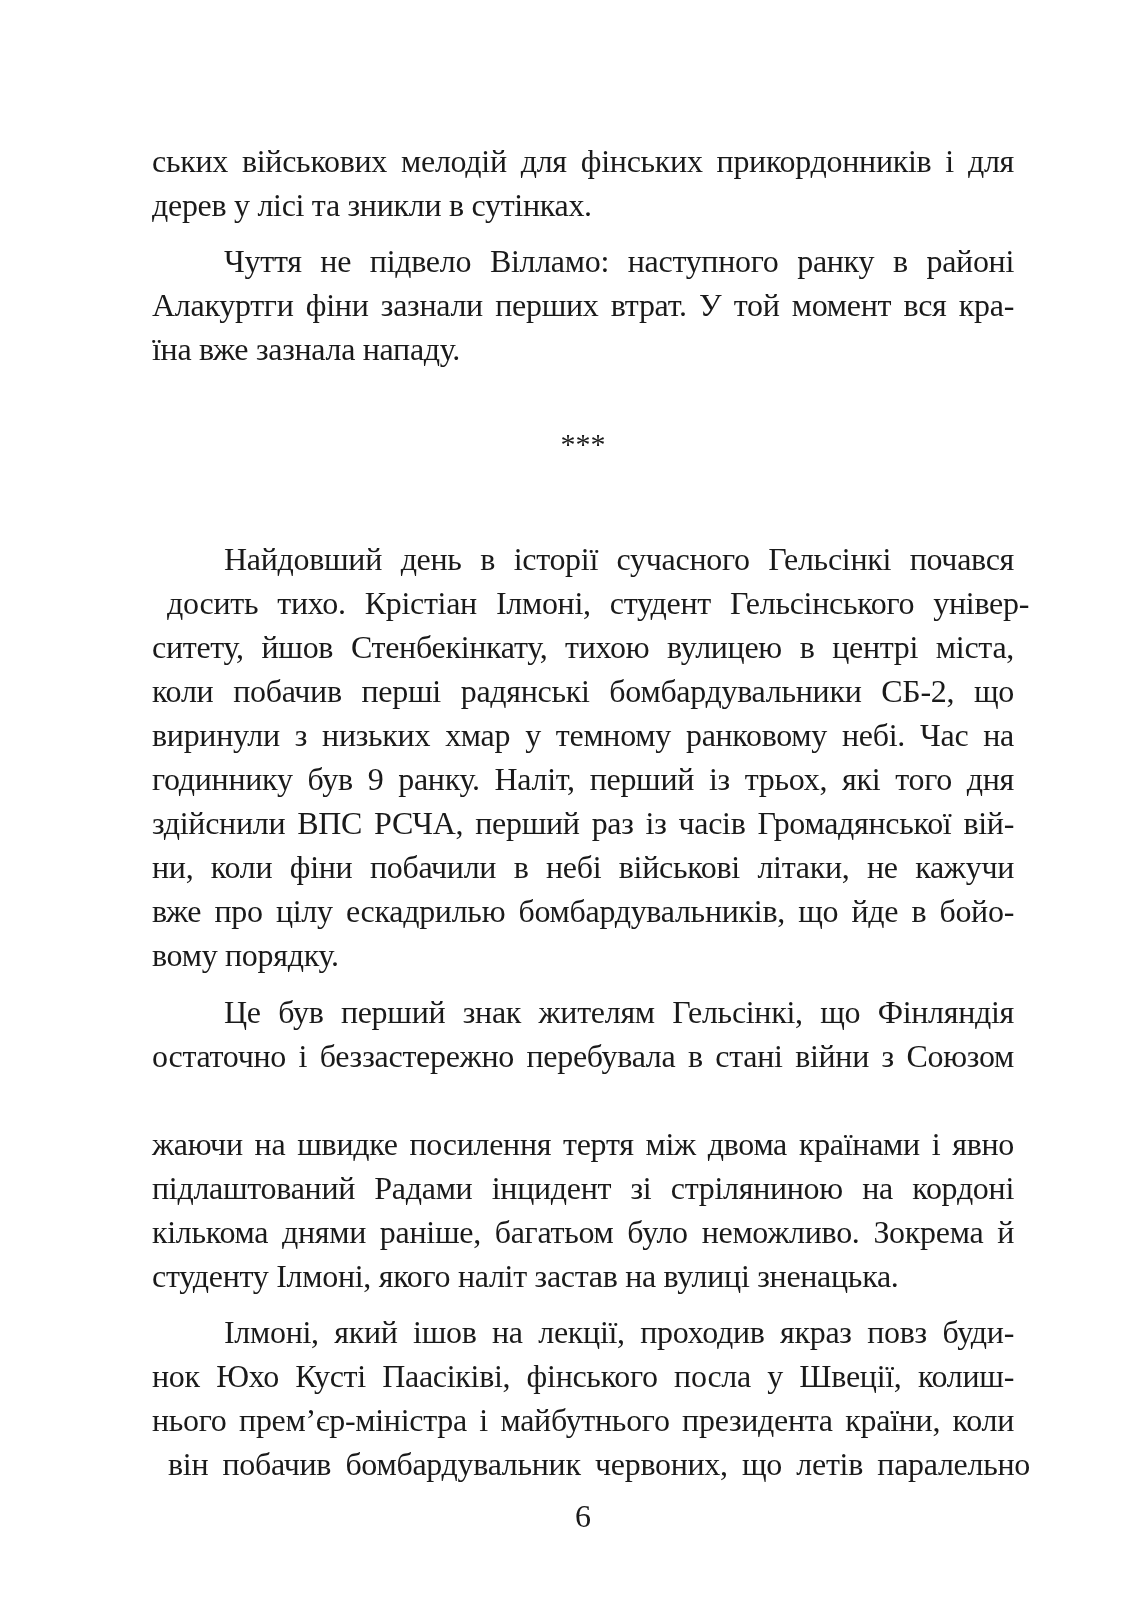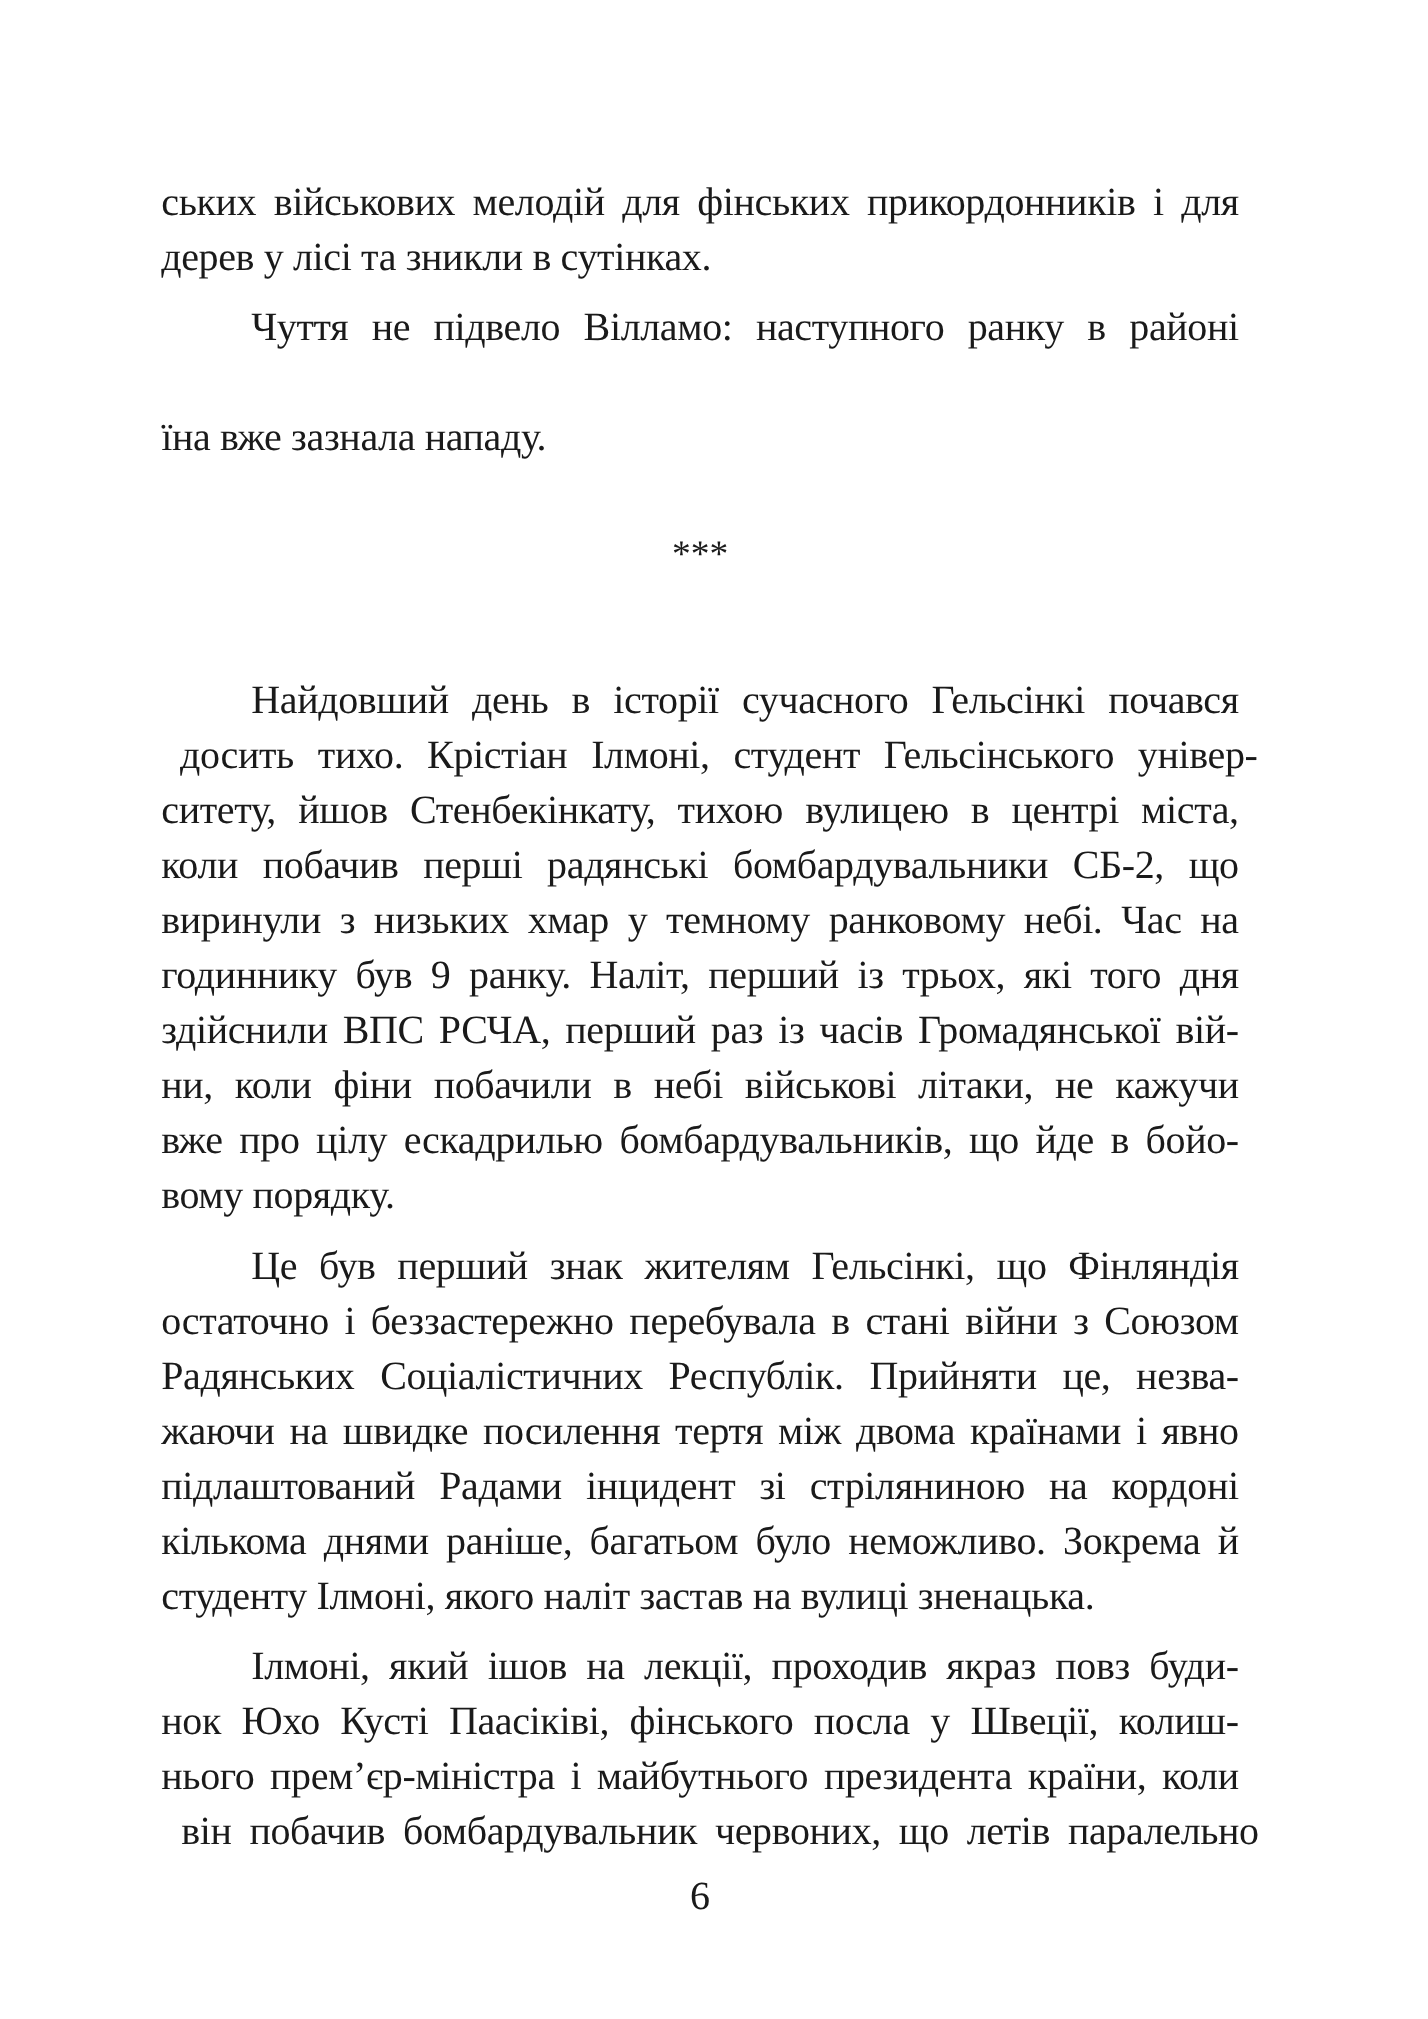--- a/index.html
+++ b/index.html
@@ -10,21 +10,21 @@
     body {
       width: 1142px;
       height: 1615px;
       position: relative;
       overflow: hidden;
       color: #1a1a1a;
       font-family: "Liberation Serif", "DejaVu Serif", serif;
     }
     .page {
       position: absolute;
-      left: 129px;
+      left: 152px;
       top: 0;
       width: 862px;
       height: 1174px;
     }
     .line {
       position: absolute;
       left: 0;
       width: 862px;
       font-size: 32px;
       line-height: 44px;
@@ -61,38 +61,38 @@
   </style>
 </head>
 <body>
 
 <div class="page">
 
   <div class="line" style="top:139px;">ських військових мелодій для фінських прикордонників і для</div>
   <div class="line last" style="top:183px;">дерев у лісі та зникли в сутінках.</div>
 
   <div class="line indent" style="top:239px;">Чуття не підвело Вілламо: наступного ранку в районі</div>
+  <div class="line" style="top:283px;">Алакуртги фіни зазнали перших втрат. У той момент вся кра-</div>
   <div class="line last" style="top:327px;">їна вже зазнала нападу.</div>
 
   <div class="separator">***</div>
 
   <div class="line indent" style="top:537px;">Найдовший день в історії сучасного Гельсінкі почався</div>
   <div class="line" style="top:581px;margin-left:15px;">досить тихо. Крістіан Ілмоні, студент Гельсінського універ-</div>
   <div class="line" style="top:625px;">ситету, йшов Стенбекінкату, тихою вулицею в центрі міста,</div>
   <div class="line" style="top:669px;">коли побачив перші радянські бомбардувальники СБ-2, що</div>
   <div class="line" style="top:713px;">виринули з низьких хмар у темному ранковому небі. Час на</div>
   <div class="line" style="top:757px;">годиннику був 9 ранку. Наліт, перший із трьох, які того дня</div>
   <div class="line" style="top:801px;">здійснили ВПС РСЧА, перший раз із часів Громадянської вій-</div>
   <div class="line" style="top:845px;">ни, коли фіни побачили в небі військові літаки, не кажучи</div>
   <div class="line" style="top:889px;">вже про цілу ескадрилью бомбардувальників, що йде в бойо-</div>
   <div class="line last" style="top:933px;">вому порядку.</div>
 
   <div class="line indent" style="top:990px;">Це був перший знак жителям Гельсінкі, що Фінляндія</div>
   <div class="line" style="top:1034px;">остаточно і беззастережно перебувала в стані війни з Союзом</div>
-  <div class="line" style="top:1078px;">Радянських Соціалістичних Республік. Прийняти це, незва-</div>
   <div class="line" style="top:1122px;">жаючи на швидке посилення тертя між двома країнами і явно</div>
   <div class="line" style="top:1166px;">підлаштований Радами інцидент зі стріляниною на кордоні</div>
   <div class="line" style="top:1210px;">кількома днями раніше, багатьом було неможливо. Зокрема й</div>
   <div class="line last" style="top:1254px;">студенту Ілмоні, якого наліт застав на вулиці зненацька.</div>
 
   <div class="line indent" style="top:1310px;">Ілмоні, який ішов на лекції, проходив якраз повз буди-</div>
   <div class="line" style="top:1354px;">нок Юхо Кусті Паасіківі, фінського посла у Швеції, колиш-</div>
   <div class="line" style="top:1398px;">нього прем’єр-міністра і майбутнього президента країни, коли</div>
   <div class="line" style="top:1442px;margin-left:16px;">він побачив бомбардувальник червоних, що летів паралельно</div>
 

